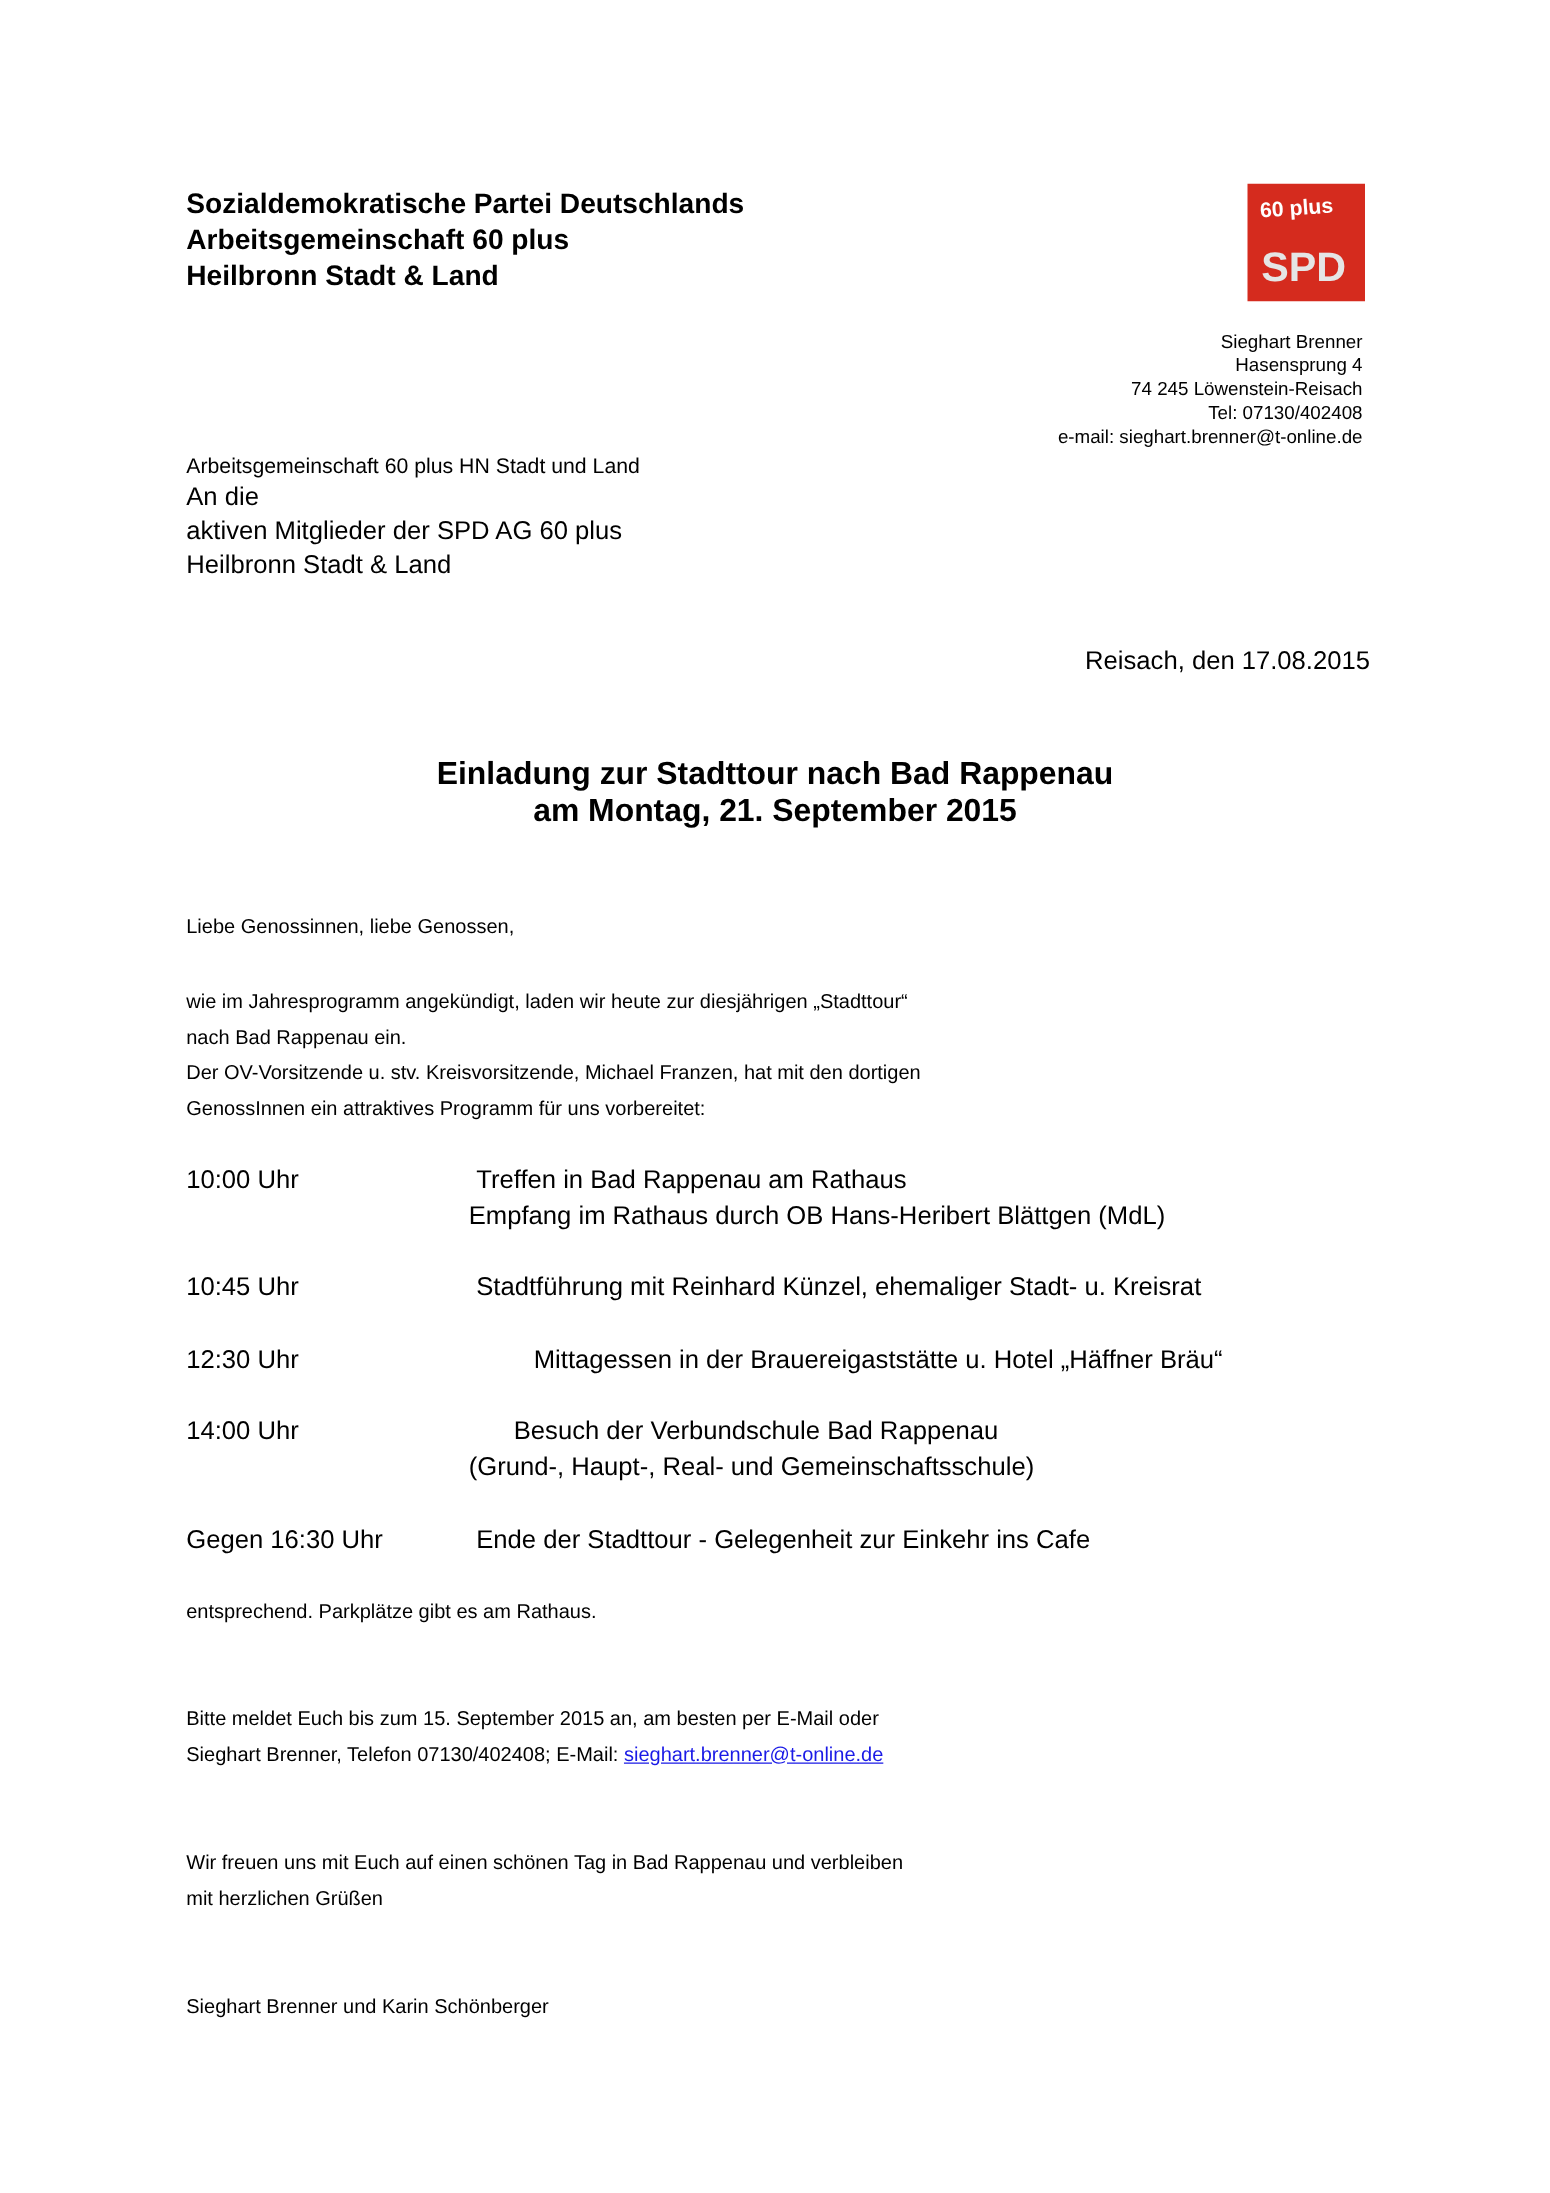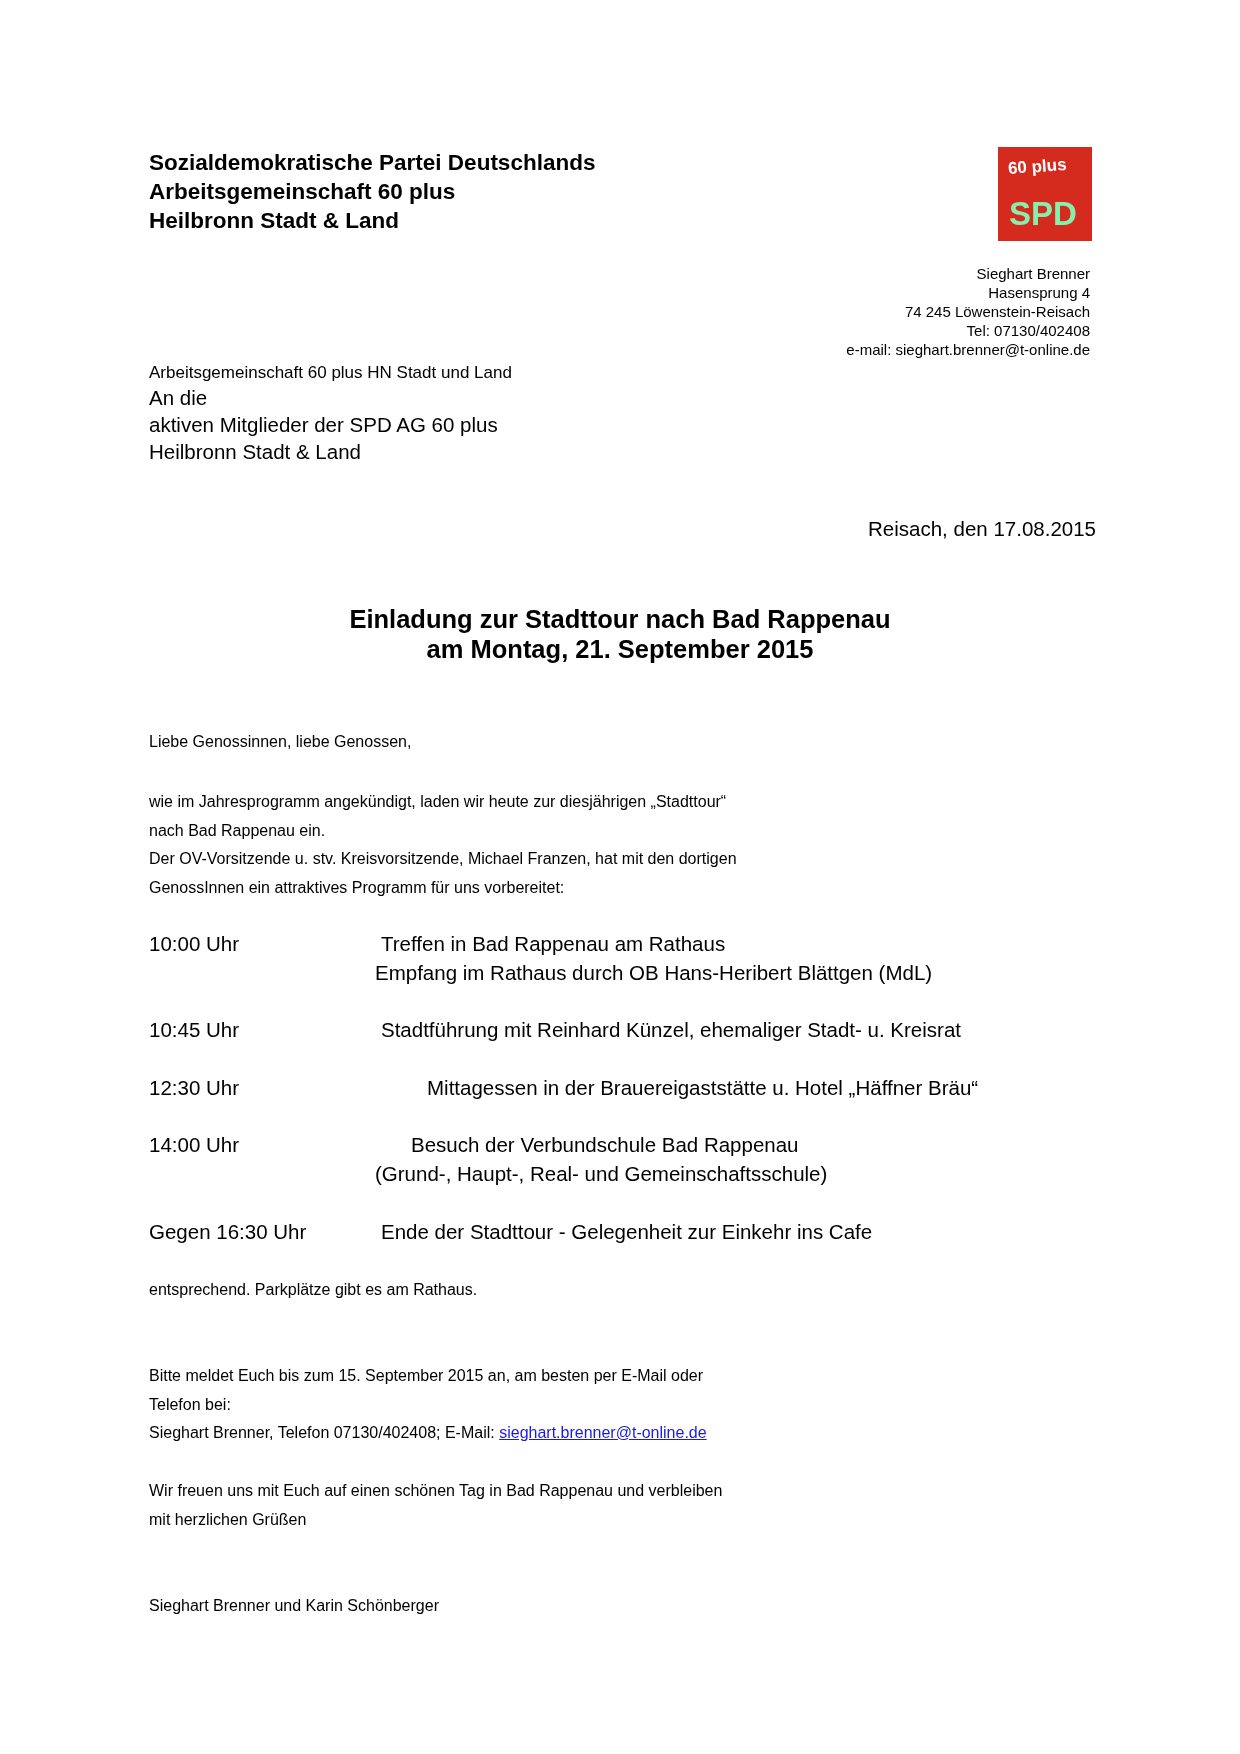--- a/index.html
+++ b/index.html
@@ -3,21 +3,21 @@
 <meta charset="utf-8">
 <style>
   html, body { margin: 0; padding: 0; background: #ffffff; }
   body { width: 1240px; height: 1754px; position: relative; overflow: hidden;
          font-family: "Liberation Sans", sans-serif; color: #000; }
   .abs { position: absolute; white-space: nowrap; }
   .org { left: 149px; top: 148px; font-weight: bold; font-size: 22.5px; line-height: 29px; }
   .logo { left: 998px; top: 147px; width: 94px; height: 94px; background: #d52b1e; }
   .logo .plus { position: absolute; left: 10px; top: 10px; color: #fff; font-weight: bold;
                 font-size: 17px; transform: rotate(-4deg); }
-  .logo .spd { position: absolute; left: 11px; top: 48px; color: #86efac; font-weight: bold;
+  .logo .spd { position: absolute; left: 11px; top: 48px; color: #e5e5e5; font-weight: bold;
                font-size: 33px; letter-spacing: 0px; }
   .sender { right: 150px; top: 264px; text-align: right; font-size: 15px; line-height: 19px; }
   .sender div { white-space: nowrap; }
   .return-addr { left: 149px; top: 363px; font-size: 17px; }
   .recipient { left: 149px; top: 384px; font-size: 20.5px; line-height: 27px; }
   .date { right: 144px; top: 517px; font-size: 20.5px; }
   .title { left: 0; width: 1240px; top: 604px; text-align: center; font-weight: bold;
            font-size: 25.5px; line-height: 30px; }
   .para { left: 149px; font-size: 16px; line-height: 28.5px; }
   .sched-row { position: absolute; left: 149px; font-size: 20.5px; line-height: 28.5px; }
@@ -96,21 +96,20 @@
     <span class="sched-desc" style="top:0;">Ende der Stadttour - Gelegenheit zur Einkehr ins Cafe</span>
   </div>
 </div>
 
 <div class="abs para" style="top:1276px;">
   <div>entsprechend. Parkplätze gibt es am Rathaus.</div>
 </div>
 
 <div class="abs para" style="top:1362px;">
   <div>Bitte meldet Euch bis zum 15. September 2015 an, am besten per E-Mail oder</div>
-  <div>Telefon bei:</div>
   <div><span>Sieghart Brenner, Telefon 07130/402408; E-Mail: </span><span class="link">sieghart.brenner@t-online.de</span></div>
 </div>
 
 <div class="abs para" style="top:1477px;">
   <div>Wir freuen uns mit Euch auf einen schönen Tag in Bad Rappenau und verbleiben</div>
   <div>mit herzlichen Grüßen</div>
 </div>
 
 <div class="abs para" style="top:1592px;">Sieghart Brenner und Karin Schönberger</div>
 

